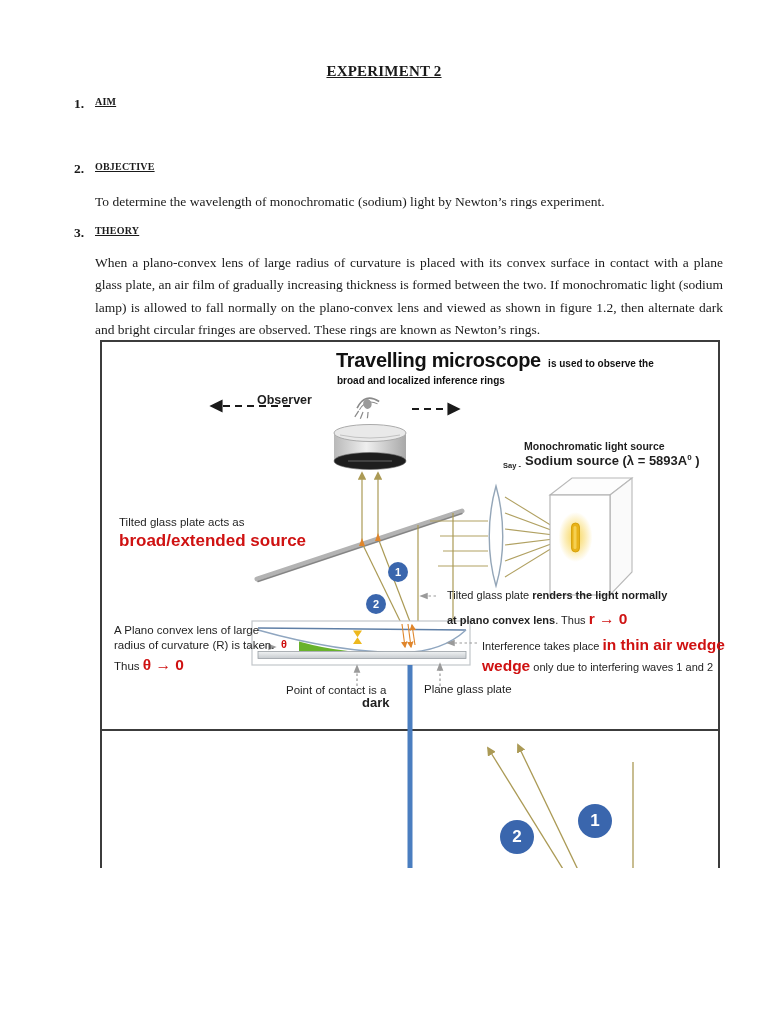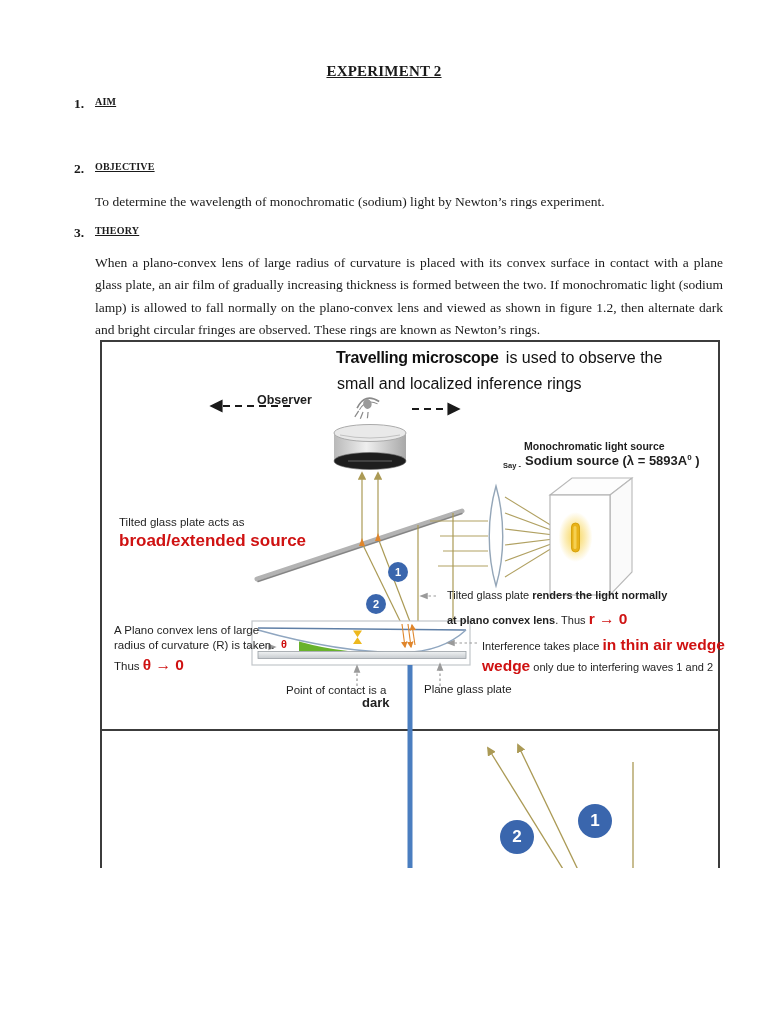--- a/index.html
+++ b/index.html
@@ -16,22 +16,22 @@
   .footer{left:0;top:970px;width:768px;text-align:center;font-weight:bold;font-size:12.5px;}
   
   #figure{position:absolute;left:100px;top:340px;width:620px;height:624px;
           font-family:"Liberation Sans", sans-serif;}
   .panel{position:absolute;border:2px solid #3c3c3c;background:transparent;}
   #fig-svg{position:absolute;left:0;top:0;z-index:3;}
   .fig-label{position:absolute;z-index:4;white-space:nowrap;font-size:11.5px;color:#1f1f1f;}
   .b{font-weight:bold;}
   .red-big{color:#cf1212;font-weight:bold;font-size:15.5px;}
   .red-huge{color:#cf1212;font-weight:bold;font-size:17px;}
-  .mic-title{font-size:16px;font-weight:bold;letter-spacing:-.3px;color:#111;}
-  .mic-cap{font-size:16px;font-weight:normal;color:#111;}
+  .mic-title{font-size:20px;font-weight:bold;letter-spacing:-.3px;color:#111;}
+  .mic-cap{font-size:10px;font-weight:bold;color:#111;}
   .circle{position:absolute;z-index:4;background:#3a66ad;color:#fff;border-radius:50%;
           display:flex;align-items:center;justify-content:center;font-weight:bold;}
   .circle.small{width:20px;height:20px;font-size:11px;}
   .circle.big{width:34px;height:34px;font-size:17px;}
   .sup{font-size:8px;vertical-align:super;}
 </style>
 </head>
 <body>
 
 <div id="page">
@@ -197,21 +197,21 @@
           <line x1="550" y1="589" x2="550" y2="611"></line>
           <line x1="540" y1="611" x2="550" y2="611"></line>
         </g>
       </g>
     </svg>
 
     <div class="fig-label" style="left:236px;top:9px;">
       <span class="mic-title">Travelling microscope</span>
       <span class="mic-cap" style="margin-left:4px;">is used to observe the</span>
     </div>
-    <div class="fig-label mic-cap" style="left:237px;top:35px;">small and localized inference rings</div>
+    <div class="fig-label mic-cap" style="left:237px;top:35px;">broad and localized inference rings</div>
 
     <div class="fig-label b" style="left:157px;top:53px;font-size:12.5px;">Observer</div>
 
     <div class="fig-label b" style="left:424px;top:100px;font-size:10.5px;">Monochromatic light source</div>
     <div class="fig-label b" style="left:403px;top:121px;font-size:7.5px;">Say -</div>
     <div class="fig-label b" style="left:425px;top:113px;font-size:13px;">
       <span>Sodium source (λ = 5893A</span><span class="sup">0</span><span> )</span>
     </div>
 
     <div class="fig-label" style="left:19px;top:176px;">Tilted glass plate acts as</div>

